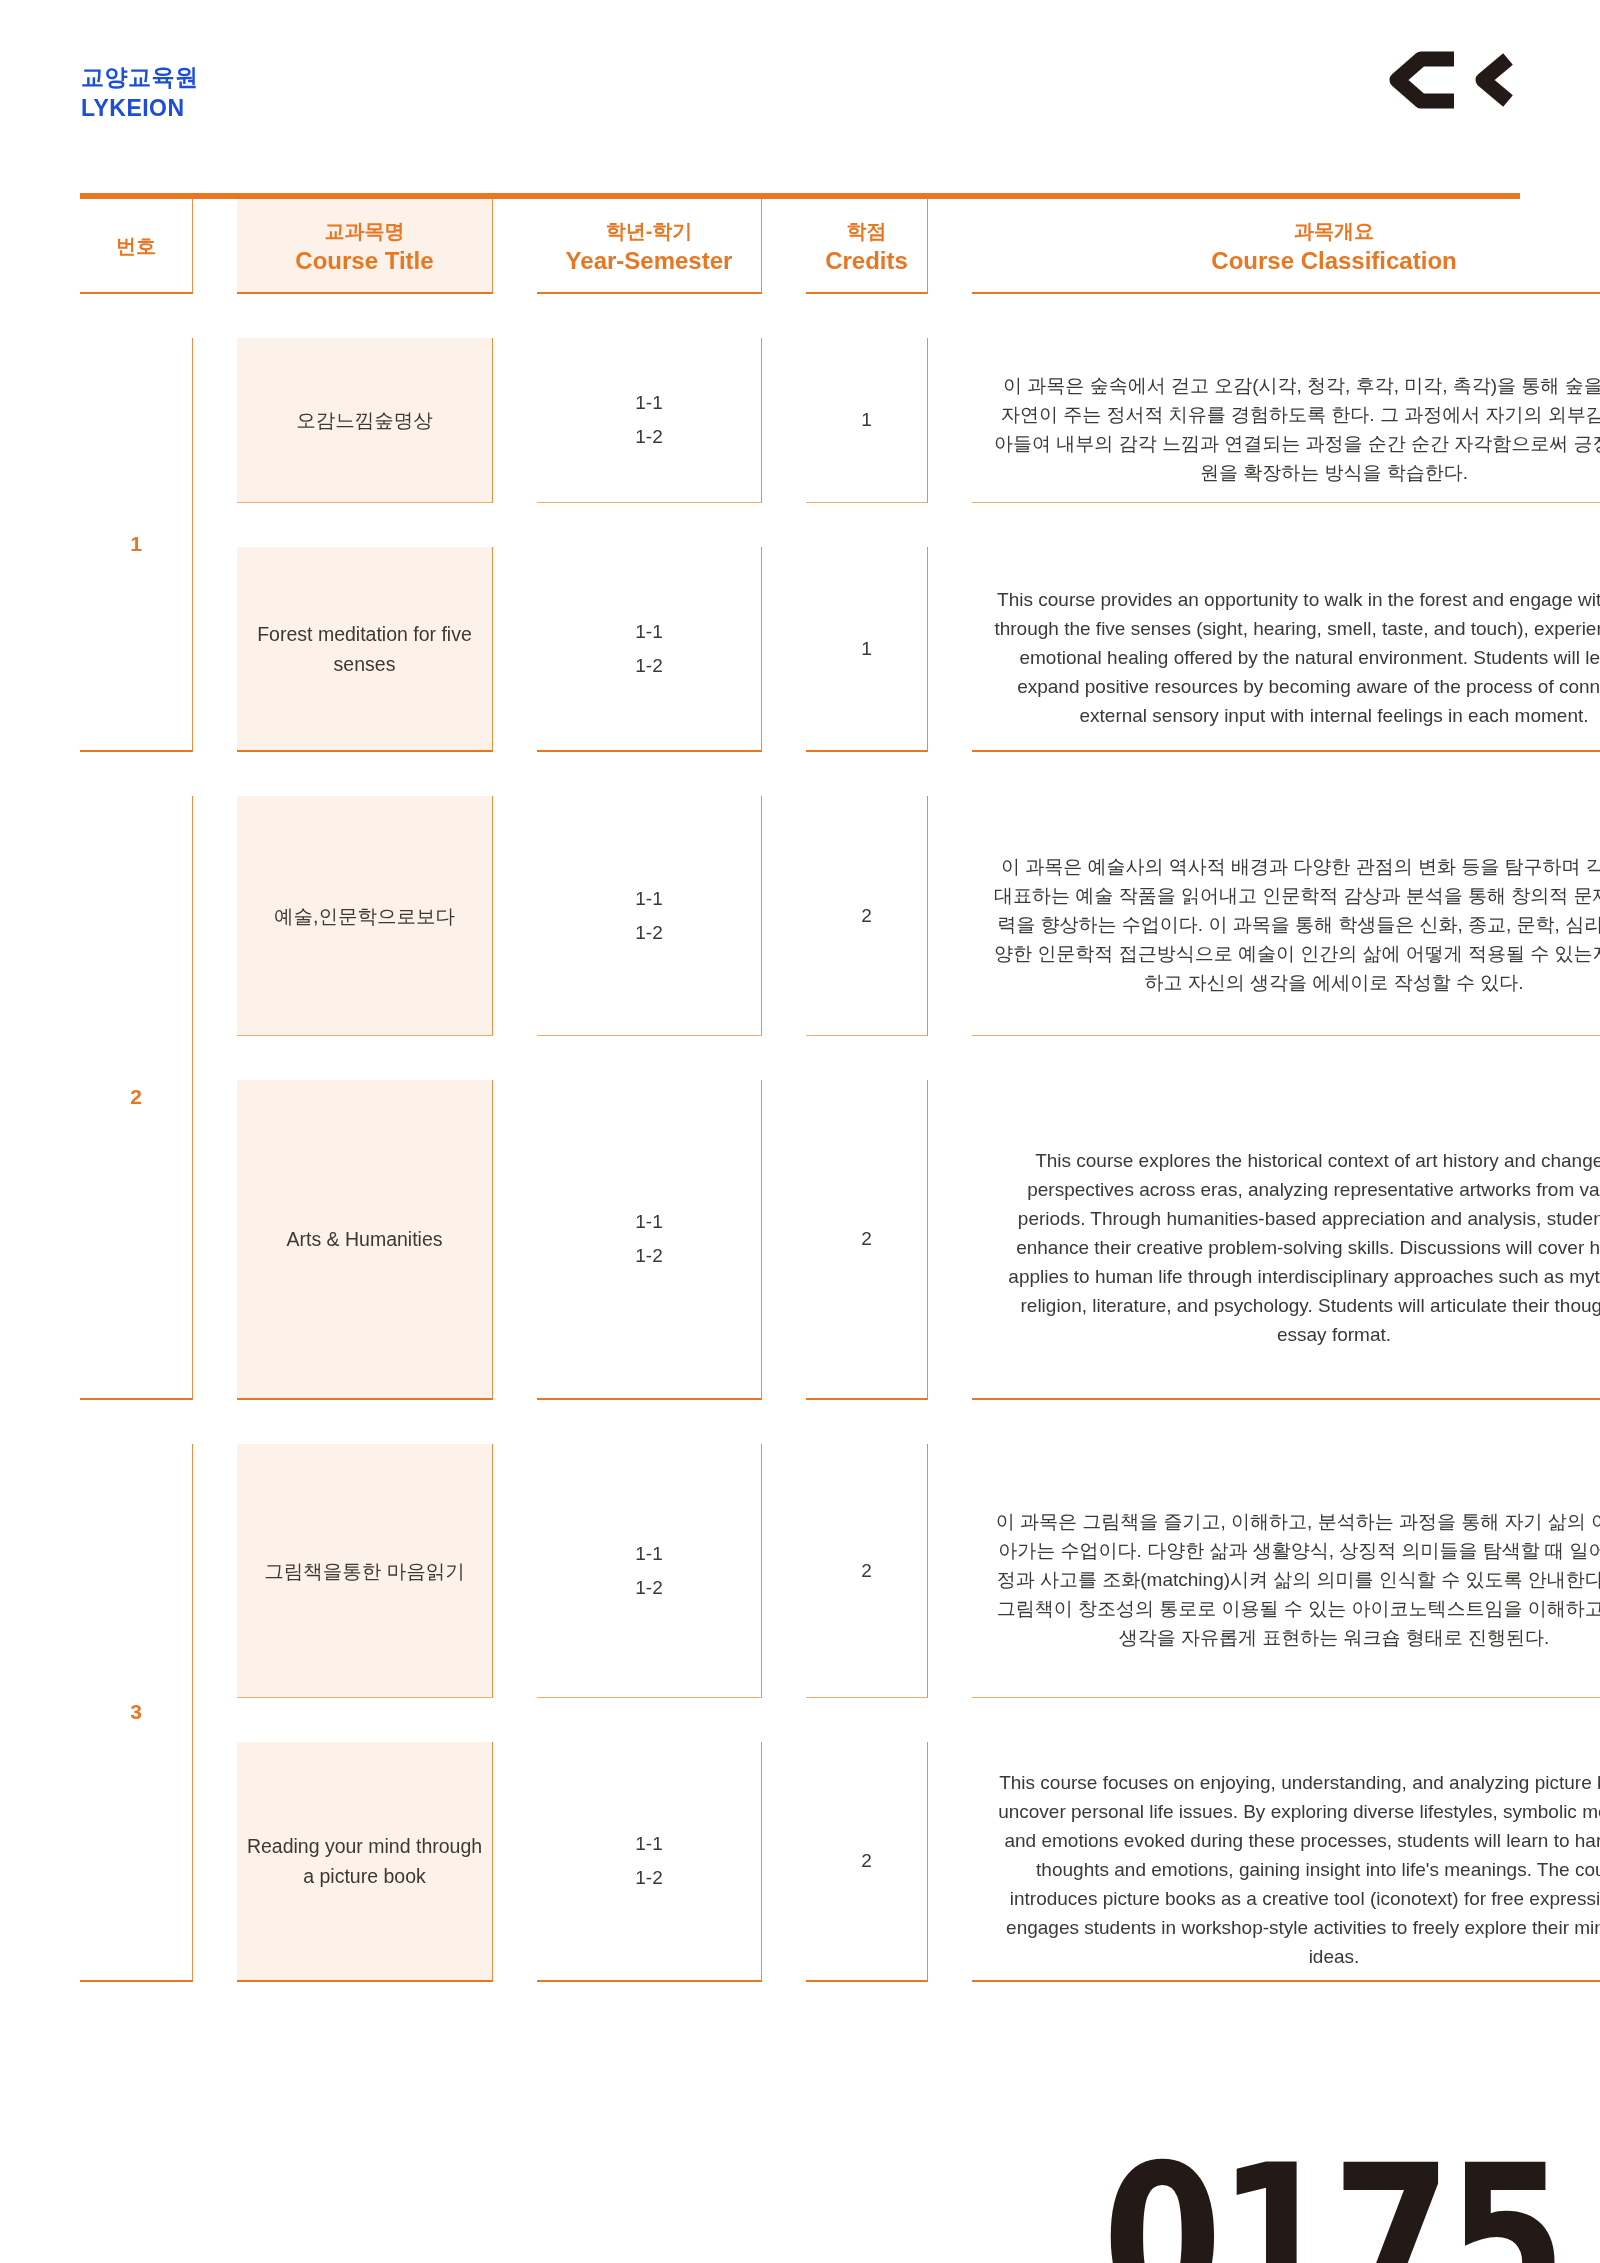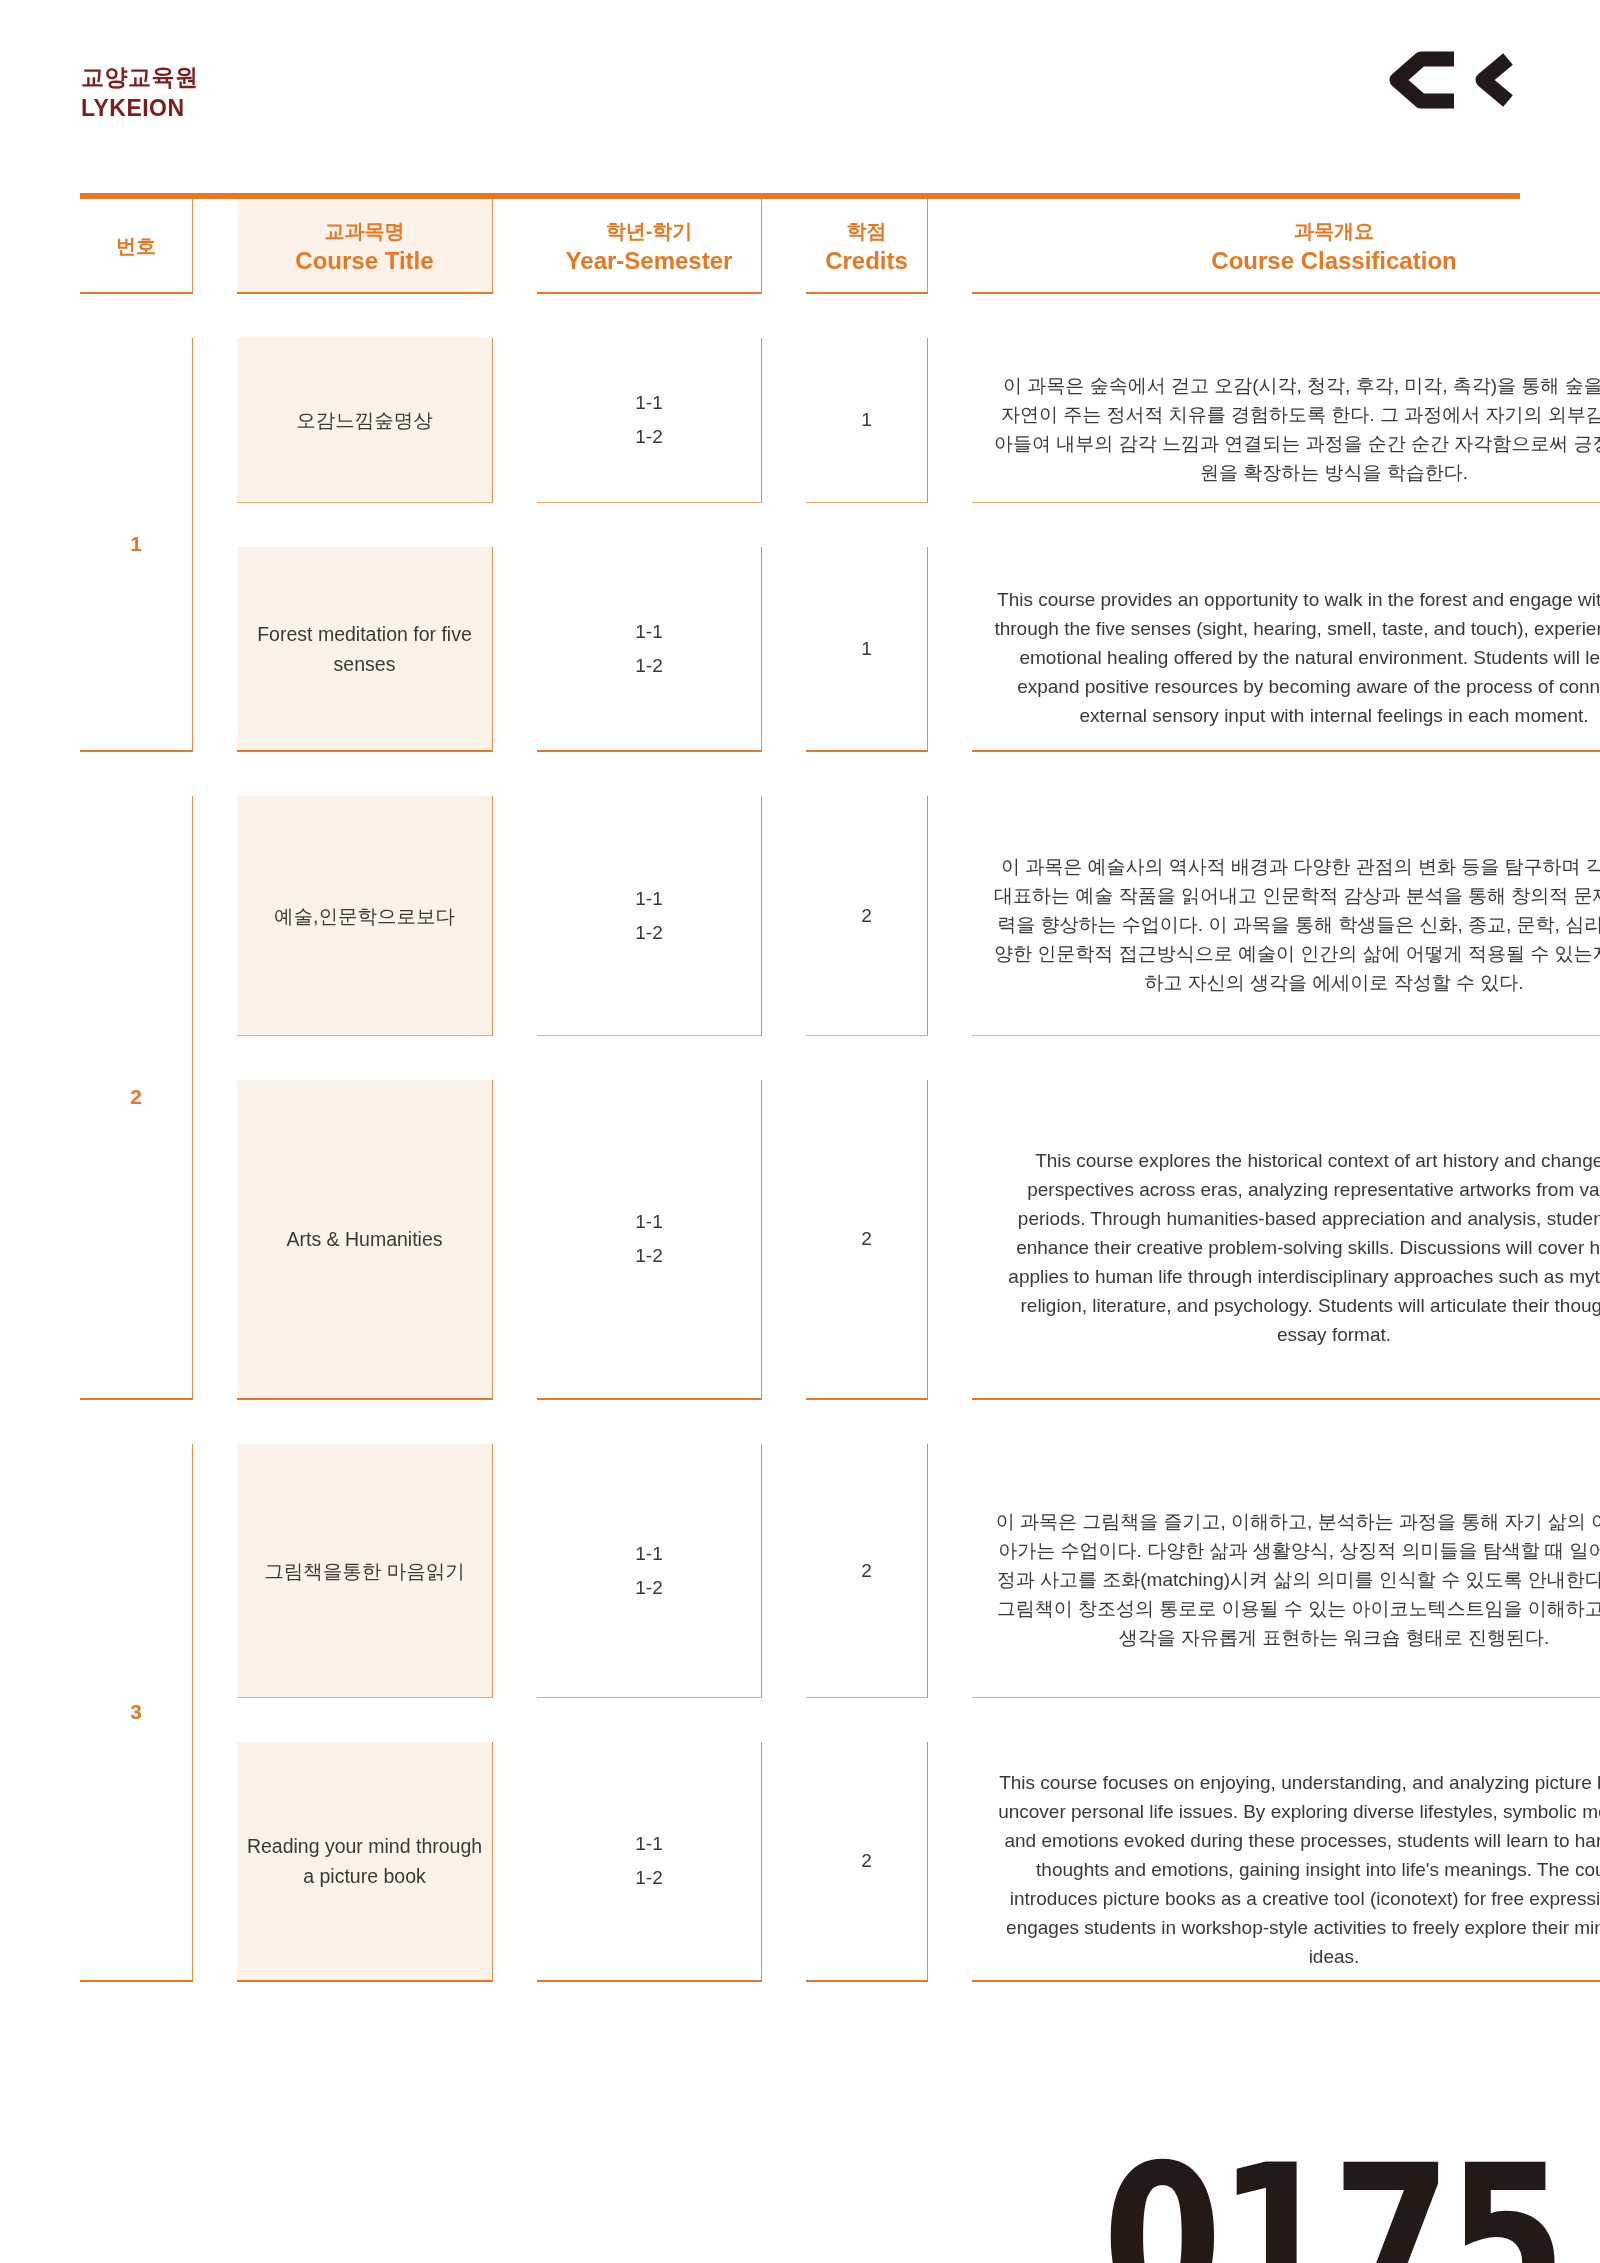--- a/index.html
+++ b/index.html
@@ -8,21 +8,21 @@
     background:#ffffff;
     overflow:hidden;
     position:relative;
     font-family:"Liberation Sans","DejaVu Sans",sans-serif;
     color:#3b3835;
   }
 
   
   .org {
     position:absolute; left:81px; top:62px;
-    color:#7f1d1d; font-weight:bold;
+    color:#1d4ed8; font-weight:bold;
     font-size:23px; line-height:31px;
     letter-spacing:0.5px;
   }
   .logo {
     position:absolute; right:80px; top:50px;
   }
 
   
   .course-table {
     position:absolute; left:80px; top:193px; width:1440px;

